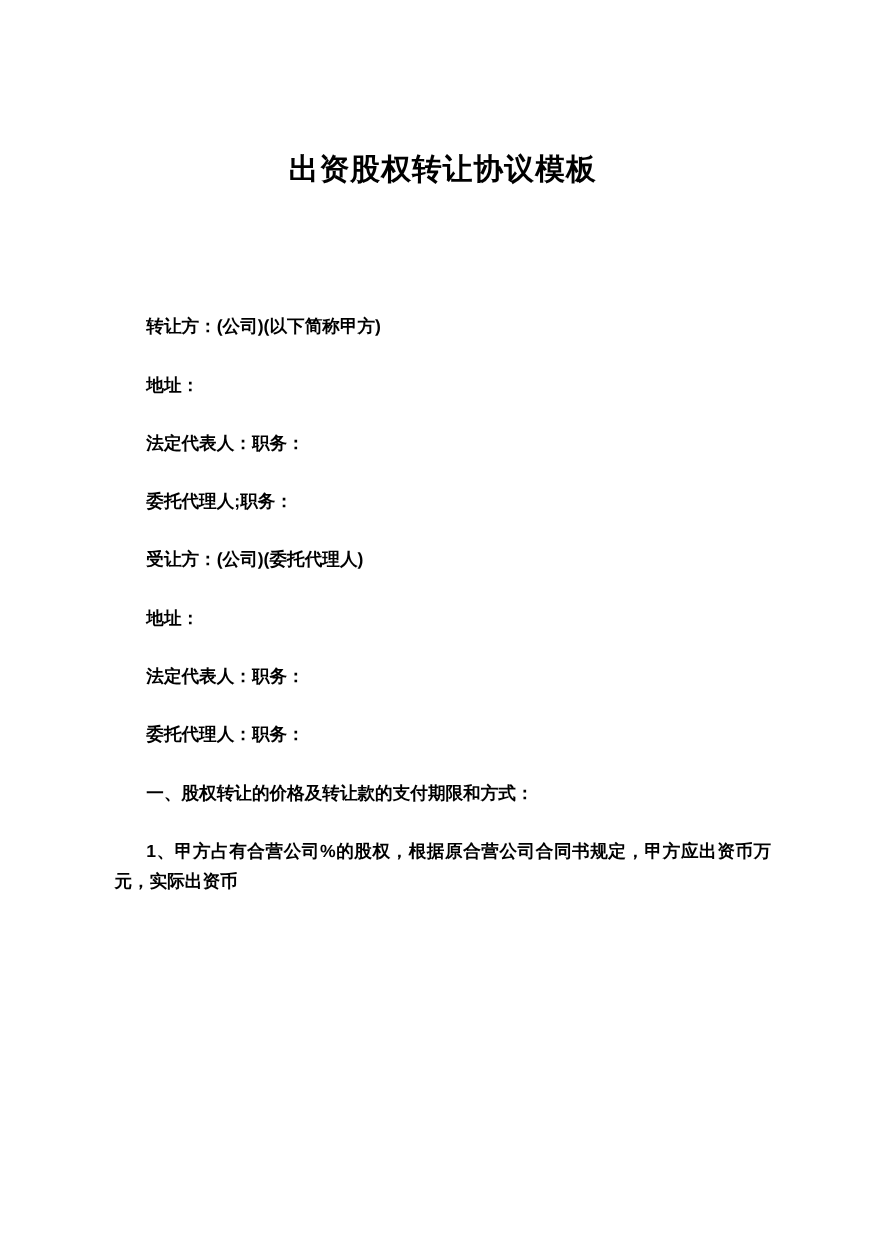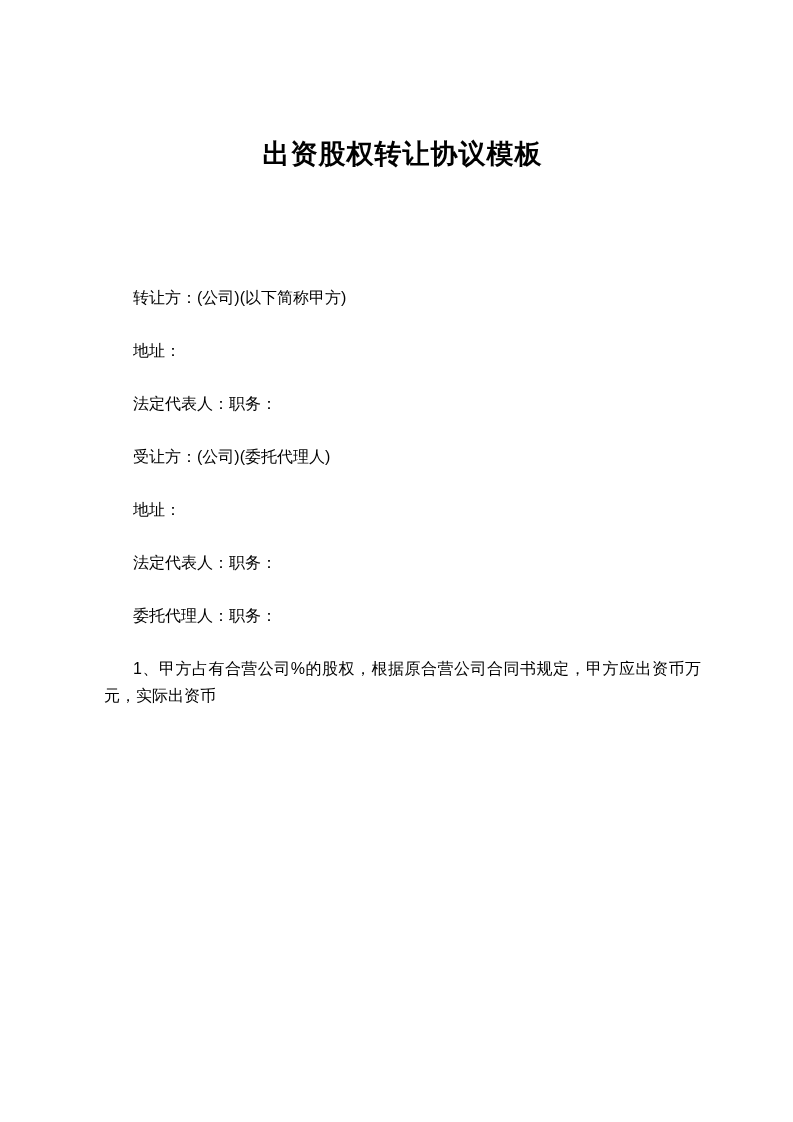--- a/index.html
+++ b/index.html
@@ -24,21 +24,21 @@
     font-size: 27px;
     line-height: 40px;
     font-weight: 700;
     text-align: center;
     letter-spacing: 1px;
   }
   .para {
     margin: 0 0 26px 0;
     font-size: 16px;
     line-height: 27px;
-    font-weight: 400;
+    font-weight: 700;
     text-align: justify;
     text-indent: 29px;
     word-break: break-all;
   }
   .page-footer {
     position: absolute;
     top: 1046px;
     left: 0;
     width: 793px;
     text-align: center;
@@ -51,20 +51,22 @@
 </style>
 </head>
 <body>
 
 <div class="page">
   <h1 class="doc-title">出资股权转让协议模板</h1>
 
   <p class="para">转让方：(公司)(以下简称甲方)</p>
   <p class="para">地址：</p>
   <p class="para">法定代表人：职务：</p>
+  <p class="para">委托代理人;职务：</p>
   <p class="para">受让方：(公司)(委托代理人)</p>
   <p class="para">地址：</p>
   <p class="para">法定代表人：职务：</p>
   <p class="para">委托代理人：职务：</p>
+  <p class="para">一、股权转让的价格及转让款的支付期限和方式：</p>
   <p class="para">1、甲方占有合营公司%的股权，根据原合营公司合同书规定，甲方应出资币万元，实际出资币</p>
 
   <div class="page-footer">1</div>
 </div>
 
 </body></html>

